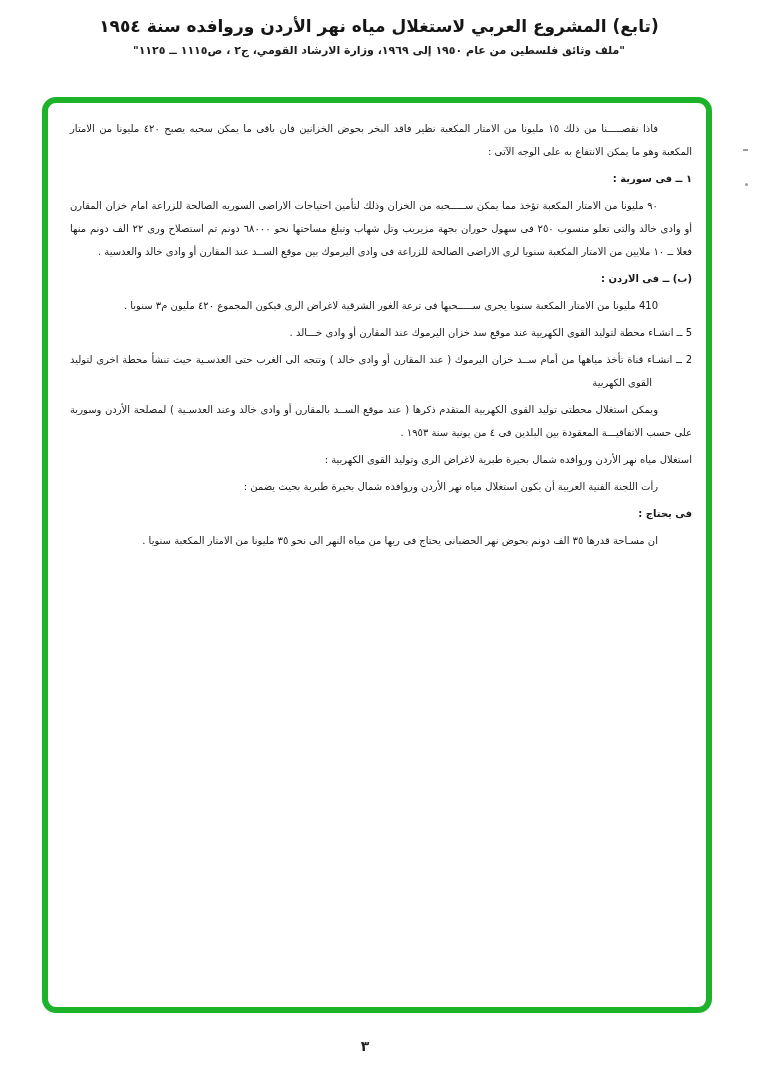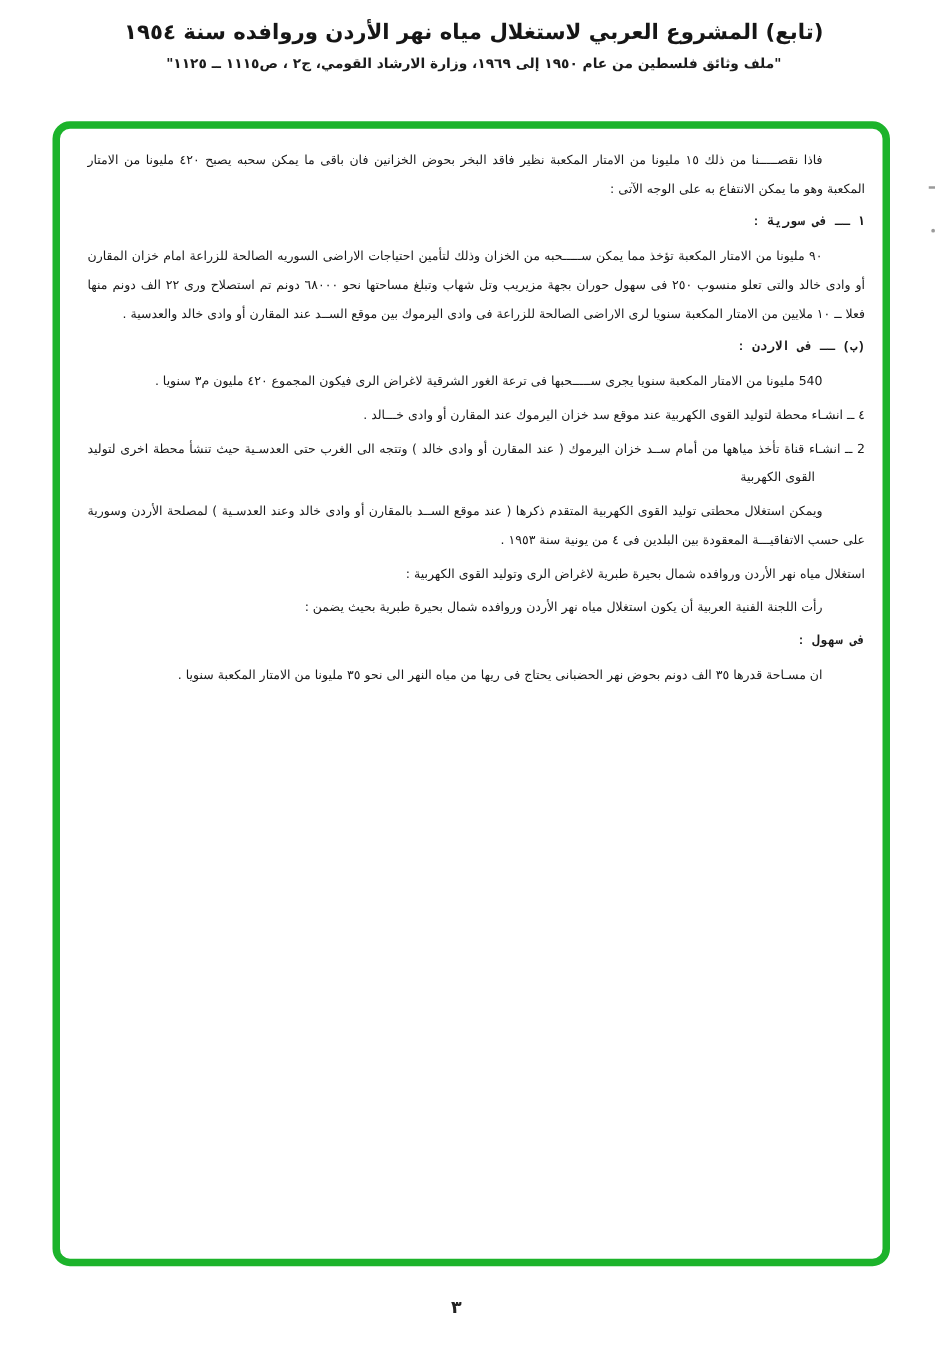--- a/index.html
+++ b/index.html
@@ -21,21 +21,21 @@
   }
 
   .frame p{
     margin:4px 0;font-size:10px;line-height:23px;text-align:justify;
     text-align-last:right;color:#181818;
   }
   .indent{text-indent:34px;}
   .hang{padding-right:40px;text-indent:-40px;}
   .heading{
     font-weight:bold;font-size:16px;line-height:29px;margin:12px 0 4px;
-    text-align:right;color:#0d0d0d;font-family:Liberation Mono, monospace;
+    text-align:right;color:#0d0d0d;
   }
   .heading-big{
     font-weight:normal;font-size:16.5px;line-height:30px;margin:14px 0 6px;
     text-align:justify;text-align-last:right;color:#0d0d0d;
   }
 
   .page-number{
     position:absolute;top:1038px;left:0;width:730px;text-align:center;
     font-size:14px;font-weight:bold;color:#222;
   }
@@ -54,32 +54,32 @@
     <div class="subtitle">"ملف وثائق فلسطين من عام ١٩٥٠ إلى ١٩٦٩، وزارة الارشاد القومي، ج٢ ، ص١١١٥ ــ ١١٢٥"</div>
   </div>
 
   <div class="frame">
     <p class="indent">فاذا نقصـــــنا من ذلك ١٥ مليونا من الامتار المكعبة نظير فاقد البخر بحوض الخزانين فان باقى ما يمكن سحبه يصبح ٤٢٠ مليونا من الامتار المكعبة وهو ما يمكن الانتفاع به على الوجه الآتى :</p>
 
     <p class="heading">١ ــ فى سورية :</p>
     <p class="indent">٩٠ مليونا من الامتار المكعبة تؤخذ مما يمكن ســـــحبه من الخزان وذلك لتأمين احتياجات الاراضى السوريه الصالحة للزراعة امام خزان المقارن أو وادى خالد والتى تعلو منسوب ٢٥٠ فى سهول حوران بجهة مزيريب وتل شهاب وتبلغ مساحتها نحو ٦٨٠٠٠ دونم تم استصلاح ورى ٢٢ الف دونم منها فعلا ــ ١٠ ملايين من الامتار المكعبة سنويا لرى الاراضى الصالحة للزراعة فى وادى اليرموك بين موقع الســد عند المقارن أو وادى خالد والعدسية .</p>
 
     <p class="heading">(ب) ــ فى الاردن :</p>
-    <p class="indent">540 مليونا من الامتار المكعبة سنويا يجرى ســـــحبها فى ترعة الغور الشرقية لاغراض الرى فيكون المجموع ٤٢٠ مليون م٣ سنويا .</p>
+    <p class="indent">410 مليونا من الامتار المكعبة سنويا يجرى ســـــحبها فى ترعة الغور الشرقية لاغراض الرى فيكون المجموع ٤٢٠ مليون م٣ سنويا .</p>
 
-    <p class="hang">٤ ــ انشـاء محطة لتوليد القوى الكهربية عند موقع سد خزان اليرموك عند المقارن أو وادى خـــالد .</p>
+    <p class="hang">5 ــ انشـاء محطة لتوليد القوى الكهربية عند موقع سد خزان اليرموك عند المقارن أو وادى خـــالد .</p>
     <p class="hang">2 ــ انشـاء قناة تأخذ مياهها من أمام ســد خزان اليرموك ( عند المقارن أو وادى خالد ) وتتجه الى الغرب حتى العدسـية حيث تنشأ محطة اخرى لتوليد القوى الكهربية</p>
 
     <p class="indent">ويمكن استغلال محطتى توليد القوى الكهربية المتقدم ذكرها ( عند موقع الســد بالمقارن أو وادى خالد وعند العدسـية ) لمصلحة الأردن وسورية على حسب الاتفاقيـــة المعقودة بين البلدين فى ٤ من يونية سنة ١٩٥٣ .</p>
 
     <p class="heading-big">استغلال مياه نهر الأردن وروافده شمال بحيرة طبرية لاغراض الرى وتوليد القوى الكهربية :</p>
 
     <p class="indent">رأت اللجنة الفنية العربية أن يكون استغلال مياه نهر الأردن وروافده شمال بحيرة طبرية بحيث يضمن :</p>
 
-    <p class="heading">فى سهول :</p>
+    <p class="heading">فى يحتاج :</p>
     <p class="indent">ان مسـاحة قدرها ٣٥ الف دونم بحوض نهر الحضبانى يحتاج فى ريها من مياه النهر الى نحو ٣٥ مليونا من الامتار المكعبة سنويا .</p>
   </div>
 
   <div class="speck speck-1"></div>
   <div class="speck speck-2"></div>
 
   <div class="page-number">٣</div>
 
 </div>
 

